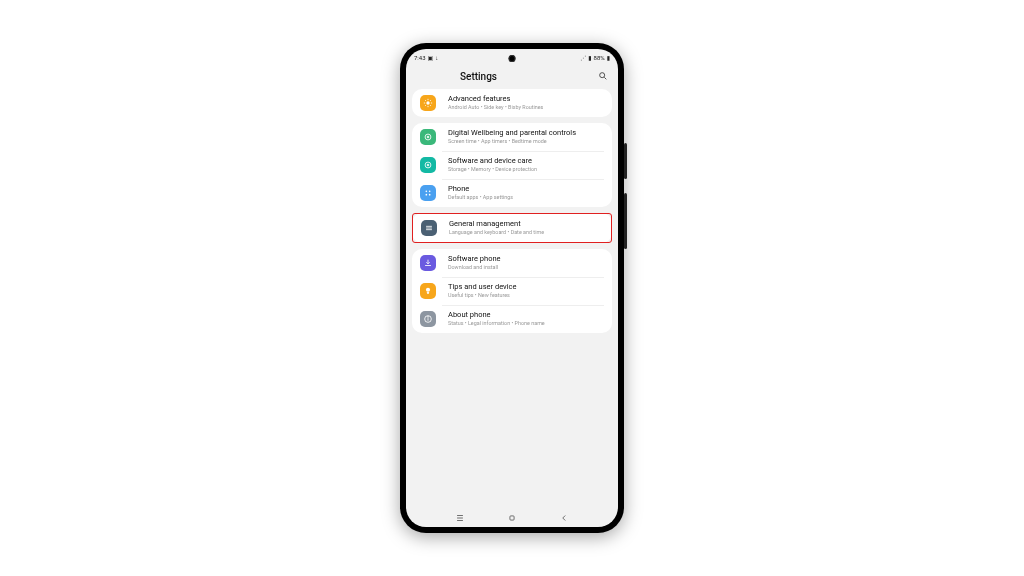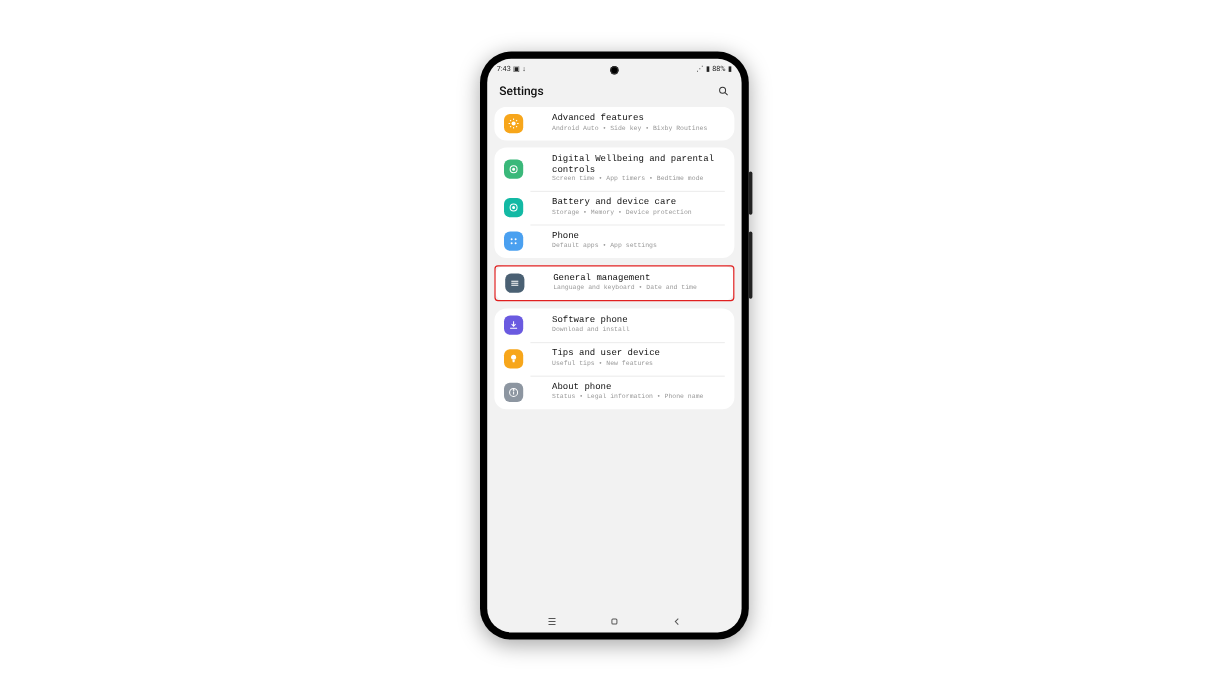--- a/index.html
+++ b/index.html
@@ -64,39 +64,39 @@
   .status-left, .status-right { display: flex; align-items: center; gap: 2px; }
   .header {
     height: 26px;
     display: flex;
     align-items: center;
     justify-content: space-between;
     padding: 0 10px;
     font-size: 10px;
     font-weight: 500;
     color: #111;
+    margin-left: 44px;
   }
   .search-icon svg { width: 10px; height: 10px; display: block; }
   .content {
     flex: 1;
     overflow: hidden;
     padding: 0 6px;
   }
   .group {
     background: #fff;
     border-radius: 10px;
     margin-bottom: 6px;
   }
   .item {
     display: flex;
     align-items: center;
     padding: 6px 8px;
-    gap: 24px;
+    gap: 12px;
     position: relative;
-    font-family: Liberation Mono, monospace;
   }
   .item + .item::before {
     content: "";
     position: absolute;
     left: 30px;
     right: 8px;
     top: 0;
     height: 1px;
     background: #eee;
   }
@@ -191,21 +191,21 @@
             </div>
           </div>
           <div class="item">
             <div class="ico" style="background: rgb(19, 185, 164);">
               <svg viewBox="0 0 24 24" fill="none" stroke="#fff" stroke-width="2">
                 <circle cx="12" cy="12" r="7"></circle>
                 <circle cx="12" cy="12" r="2" fill="#fff"></circle>
               </svg>
             </div>
             <div class="col">
-              <div class="title">Battery and device care</div>
+              <div class="title">Software and device care</div>
               <div class="sub">Storage  •  Memory  •  Device protection</div>
             </div>
           </div>
           <div class="item">
             <div class="ico" style="background: rgb(74, 160, 240);">
               <svg viewBox="0 0 24 24" fill="#fff">
                 <circle cx="8" cy="8" r="2"></circle>
                 <circle cx="16" cy="8" r="2"></circle>
                 <circle cx="8" cy="16" r="2"></circle>
                 <circle cx="16" cy="16" r="2"></circle>

